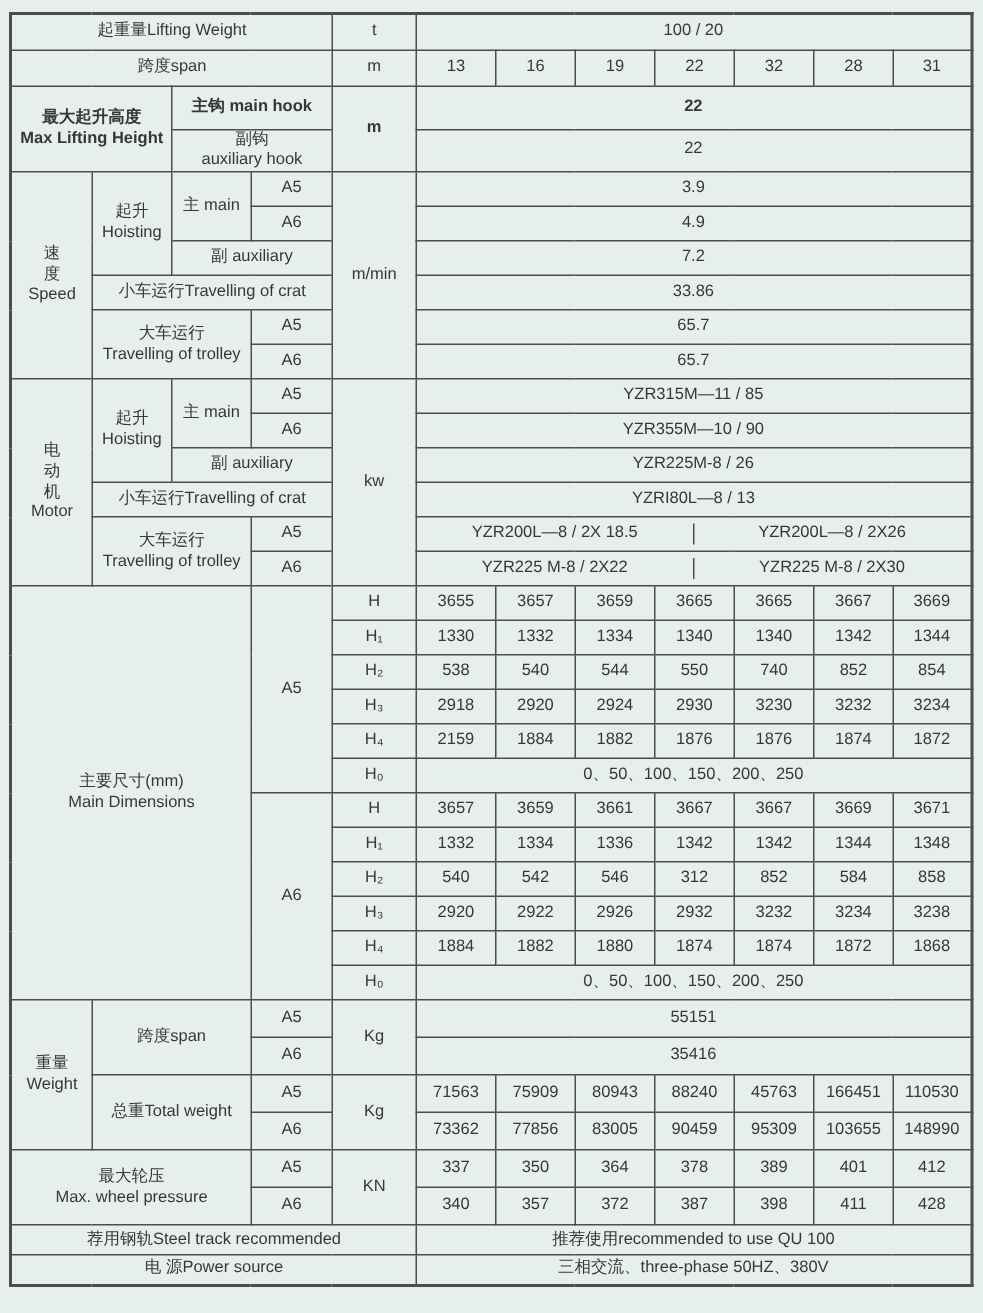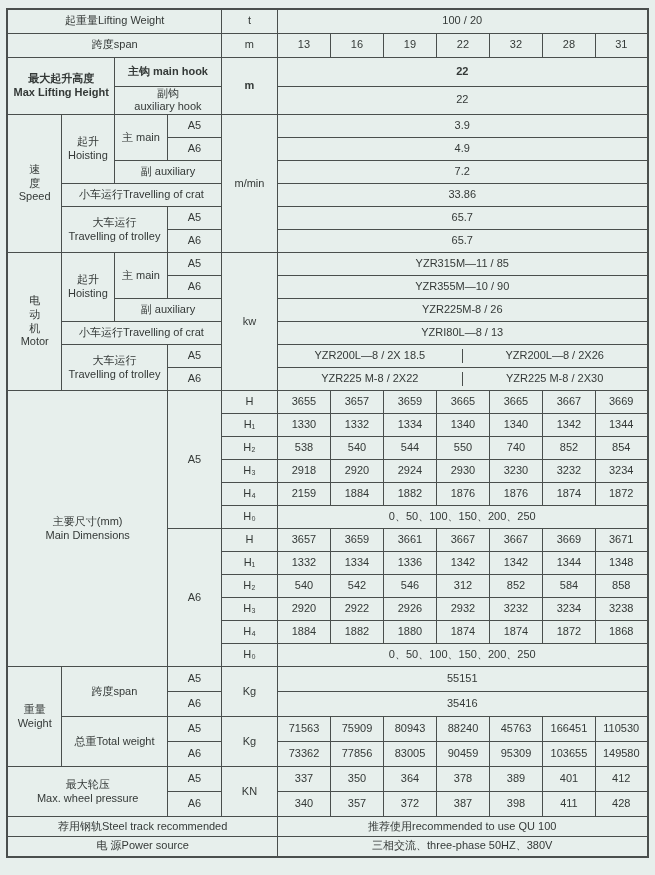--- a/index.html
+++ b/index.html
@@ -308,21 +308,21 @@
         <td>110530</td>
       </tr>
   <tr class="rh25">
     <td>A6</td>
   <td>73362</td>
         <td>77856</td>
         <td>83005</td>
         <td>90459</td>
         <td>95309</td>
         <td>103655</td>
-        <td>149580</td>
+        <td>148990</td>
       </tr>
 
   <tr class="rh25">
     <td colspan="3" rowspan="2" class="pre">最大轮压
 Max.  wheel pressure</td>
     <td>A5</td>
     <td rowspan="2">KN</td>
   <td>337</td>
         <td>350</td>
         <td>364</td>

